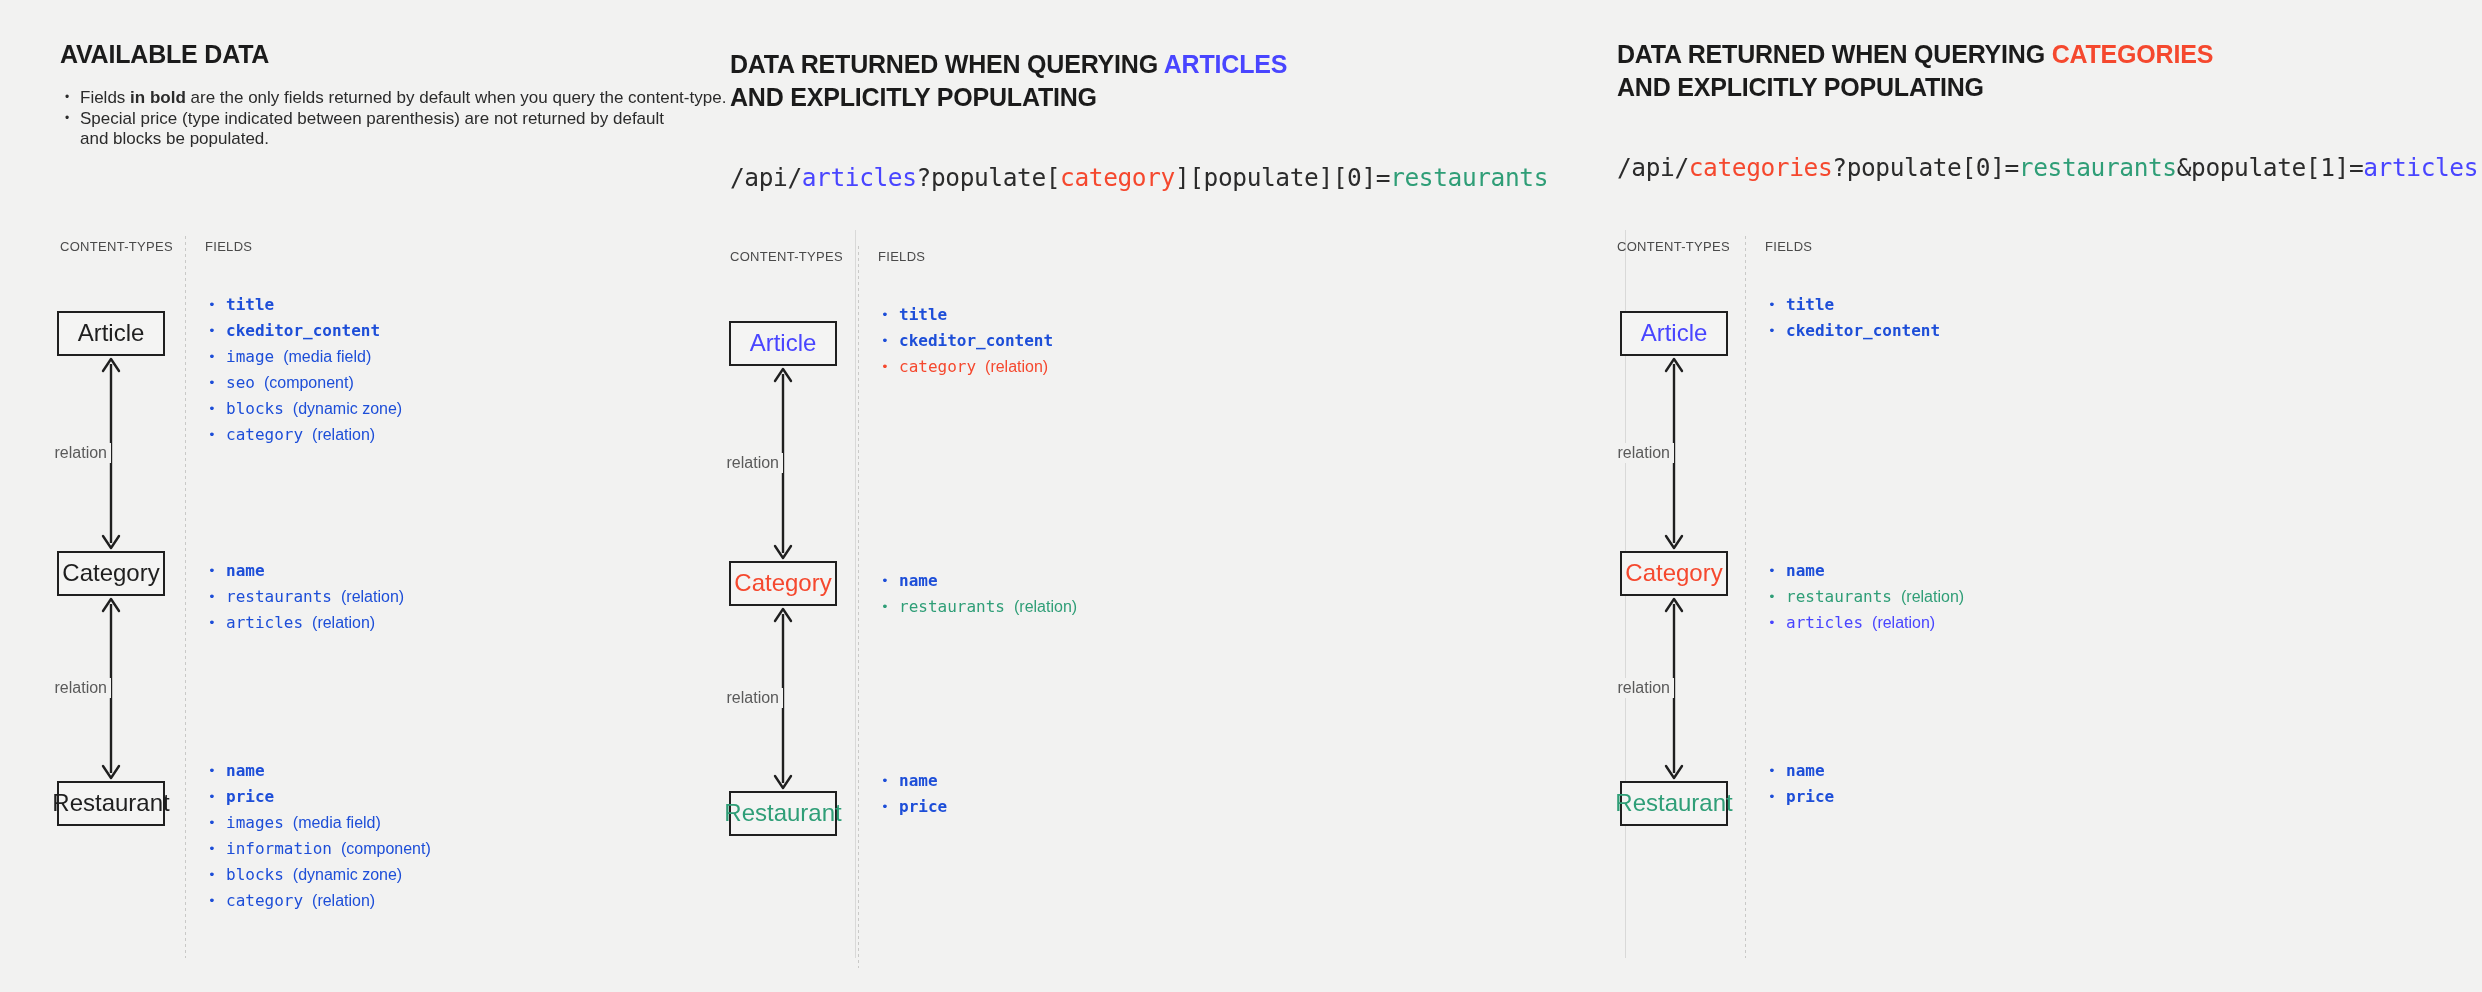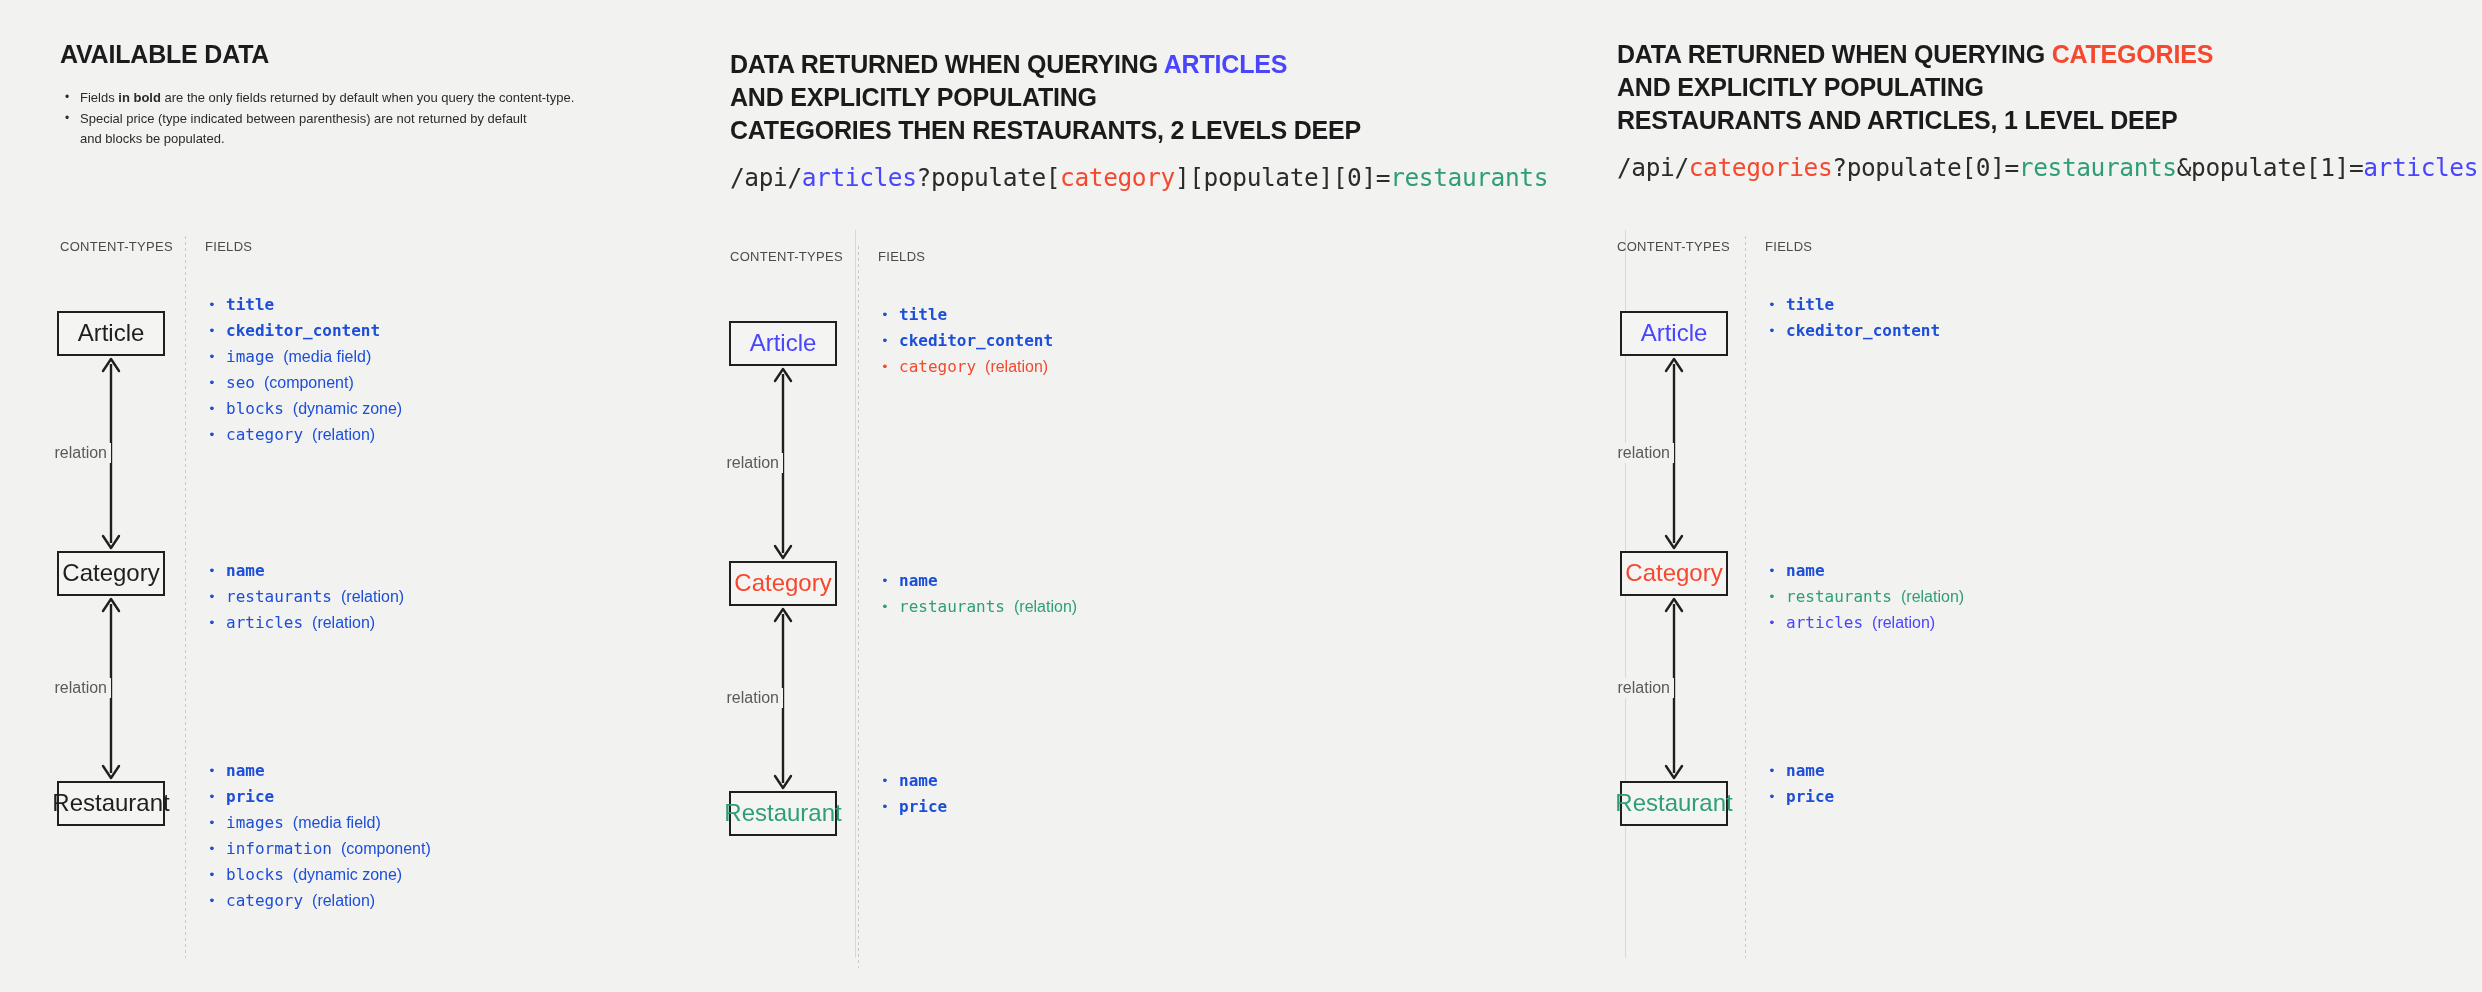--- a/index.html
+++ b/index.html
@@ -50,21 +50,21 @@
     letter-spacing: -0.2px;
     line-height: 33px;
     color: #1b1b1b;
     white-space: nowrap;
   }
   .heading .hl-blue { color: #4945ff; }
   .heading .hl-red  { color: #f5482e; }
 
   .notes {
     position: absolute;
-    font-size: 13px;
+    font-size: 17px;
     line-height: 20px;
     color: #2b2b2b;
   }
   .notes ul { margin: 0; padding: 0; list-style: none; }
   .notes li {
     position: relative;
     padding-left: 17px;
     margin-bottom: 1px;
   }
   .notes li::before {
@@ -247,21 +247,20 @@
           <li class=""><span class="fname">images</span><span class="ftype">(media field)</span></li>
           <li class=""><span class="fname">information</span><span class="ftype">(component)</span></li>
           <li class=""><span class="fname">blocks</span><span class="ftype">(dynamic zone)</span></li>
           <li class=""><span class="fname">category</span><span class="ftype">(relation)</span></li>
         </ul>
       </div>
       <div class="panel" id="panel-1" style="left: 855px; margin-top: 10px;">
         <div class="heading" style="left: -125px; top: 38px;">
           <div><span>DATA RETURNED WHEN QUERYING </span><span class="hl-blue">ARTICLES</span></div>
           <div><span>AND EXPLICITLY POPULATING</span></div>
-          <div><span>CATEGORIES THEN RESTAURANTS, 2 LEVELS DEEP</span></div>
         </div>
         <div class="api-url" style="left: -125px; top: 153px;"><span>/api/</span><span class="u-blue">articles</span><span>?populate[</span><span class="u-red">category</span><span>][populate][0]=</span><span class="u-green">restaurants</span></div>
         <div class="col-label" style="left: -125px; top: 239px;">CONTENT-TYPES</div>
         <div class="col-label" style="left: 23px; top: 239px;">FIELDS</div>
         <div class="dotted-div" style="left: 3px;"></div>
         <div class="entity-box c-blue" style="width: 108px; height: 45px; left: -126px; top: 310.5px;">
           <span>Article</span>
         </div>
         <div class="entity-box c-red" style="width: 108px; height: 45px; left: -126px; top: 550.5px;">
           <span>Category</span>
@@ -296,21 +295,20 @@
         </ul>
         <ul class="field-list" style="left: 23px; top: 758px;">
           <li class="bold "><span class="fname">name</span></li>
           <li class="bold "><span class="fname">price</span></li>
         </ul>
       </div>
       <div class="panel" id="panel-2" style="left: 1625px;">
         <div class="heading" style="left: -8px; top: 38px;">
           <div><span>DATA RETURNED WHEN QUERYING </span><span class="hl-red">CATEGORIES</span></div>
           <div><span>AND EXPLICITLY POPULATING</span></div>
-          <div><span>RESTAURANTS AND ARTICLES, 1 LEVEL DEEP</span></div>
         </div>
         <div class="api-url" style="left: -8px; top: 153px;"><span>/api/</span><span class="u-red">categories</span><span>?populate[0]=</span><span class="u-green">restaurants</span><span>&amp;populate[1]=</span><span class="u-blue">articles</span></div>
         <div class="col-label" style="left: -8px; top: 239px;">CONTENT-TYPES</div>
         <div class="col-label" style="left: 140px; top: 239px;">FIELDS</div>
         <div class="dotted-div" style="left: 120px;"></div>
         <div class="entity-box c-blue" style="width: 108px; height: 45px; left: -5px; top: 310.5px;">
           <span>Article</span>
         </div>
         <div class="entity-box c-red" style="width: 108px; height: 45px; left: -5px; top: 550.5px;">
           <span>Category</span>

